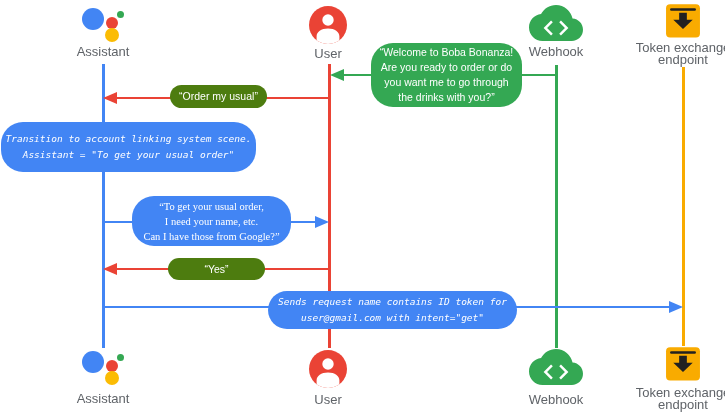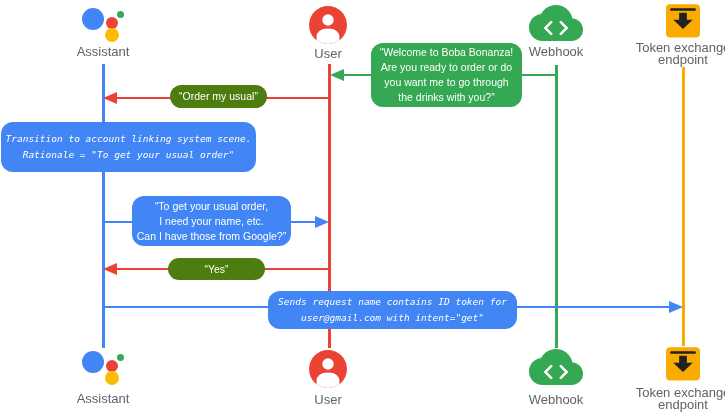--- a/index.html
+++ b/index.html
@@ -4,21 +4,21 @@
 <style>
   html,body{margin:0;padding:0;background:#fff;}
   .canvas{position:relative;width:725px;height:413px;background:#fff;overflow:hidden;
           font-family:"Liberation Sans",sans-serif;}
   .lifeline{position:absolute;width:3px;}
   .arrow-line{position:absolute;height:2px;}
   .arrow-head{position:absolute;width:0;height:0;}
   .head-left{border-top:6.5px solid transparent;border-bottom:6.5px solid transparent;border-right:14px solid;}
   .head-right{border-top:6.5px solid transparent;border-bottom:6.5px solid transparent;border-left:14px solid;}
   .bubble{position:absolute;display:flex;align-items:center;justify-content:center;
-          text-align:center;color:#fff;border-radius:12px;white-space:pre-line;z-index:3;}
+          text-align:center;color:#fff;border-radius:22px;white-space:pre-line;z-index:3;}
   .bubble.sans{font-size:10.5px;line-height:15px;}
   .bubble.mono{font-family:"DejaVu Sans Mono",monospace;font-style:italic;font-size:9.5px;line-height:16px;}
   .green-bg{background:#34A853;}
   .red-bg{background:#4d7c0f;}
   .blue-bg{background:#4285F4;}
   .actor-label{position:absolute;color:#5F6368;font-size:13px;line-height:11.5px;
                text-align:center;width:100px;white-space:pre-line;}
   .assistant-logo{position:absolute;width:46px;height:40px;}
   .assistant-logo .c{position:absolute;border-radius:50%;}
   .c-blue{left:2px;top:3px;width:22px;height:22px;background:#4285F4;}
@@ -54,23 +54,23 @@
   <div class="arrow-head head-right z2" style="left:669px;top:300.5px;border-left-color:#4285F4;"></div>
 
   <div class="bubble sans green-bg" style="left:371px;top:43px;width:151px;height:64px;">“Welcome to Boba Bonanza!
 Are you ready to order or do
 you want me to go through
 the drinks with you?”</div>
 
   <div class="bubble sans red-bg" style="left:170px;top:85px;width:97px;height:23px;">“Order my usual”</div>
 
   <div class="bubble mono blue-bg" style="left:1px;top:122px;width:255px;height:50px;">Transition to account linking system scene.
-Rationale = "To get your usual order"</div>
+Assistant = "To get your usual order"</div>
 
-  <div class="bubble sans blue-bg" style="left:132px;top:196px;width:159px;height:50px;">“To get your usual order,
+  <div class="bubble sans blue-bg" style="left:132px;top:196px;width:159px;height:50px;font-family:Liberation Serif, serif;">“To get your usual order,
 I need your name, etc.
 Can I have those from Google?”</div>
 
   <div class="bubble sans red-bg" style="left:168px;top:258px;width:97px;height:22px;">“Yes”</div>
 
   <div class="bubble mono blue-bg" style="left:268px;top:291px;width:249px;height:38px;">Sends request name contains ID token for
 user@gmail.com with intent="get"</div>
 
   <div class="assistant-logo" style="left:80px;top:5px;">
     <div class="c c-blue"></div>

